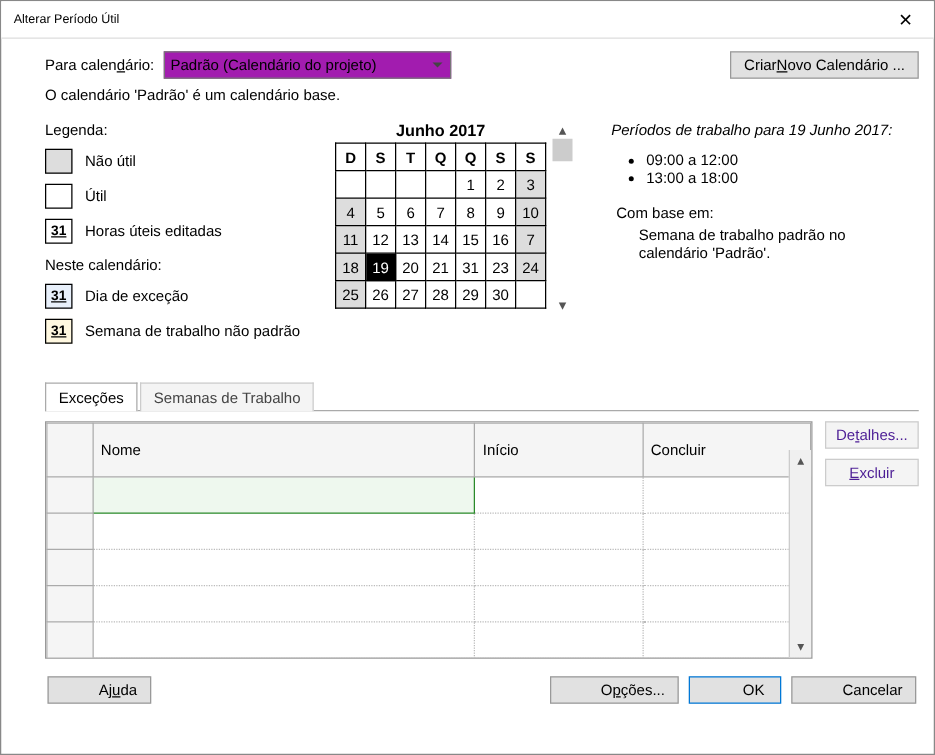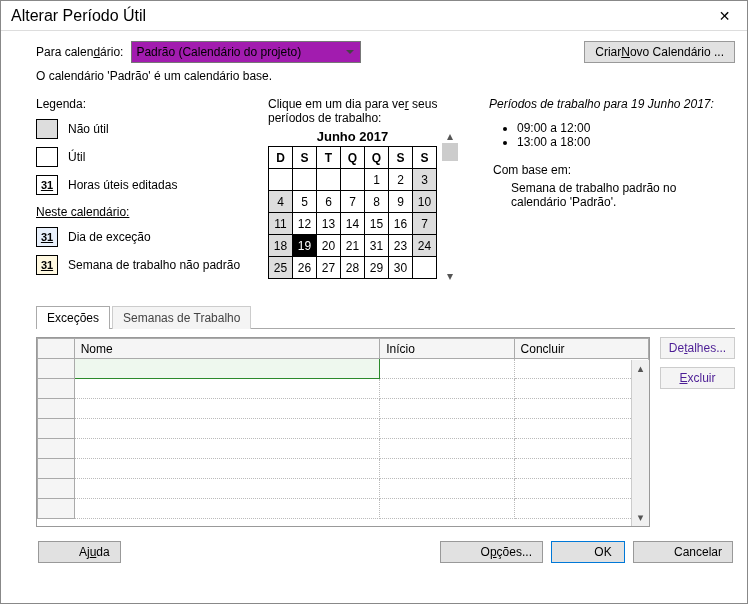--- a/index.html
+++ b/index.html
@@ -1,33 +1,33 @@
 <!DOCTYPE html>
 <html><head>
 <meta charset="utf-8">
 <style>
   * { box-sizing: border-box; font-family: "Segoe UI", Tahoma, sans-serif; }
   body { margin: 0; background: #fff; font-size: 12px; color: #000; }
   .window { width: 748px; height: 604px; border: 1px solid #888; background: #fff; display: flex; flex-direction: column; }
   .titlebar { height: 30px; background: #fff; display: flex; align-items: center; border-bottom: 1px solid #ddd; }
-  .title-text { flex: 1; padding-left: 10px; font-size: 16px; }
+  .title-text { flex: 1; padding-left: 10px; font-size: 10px; }
   .close-btn { width: 45px; height: 29px; display:flex; align-items:center; justify-content:center; font-size: 14px; cursor: default;}
   .content { flex:1; padding: 10px 12px 12px 12px; display:flex; flex-direction: column; margin-left: 23px; }
   .row1 { display:flex; align-items:center; gap: 8px; }
   .underline { text-decoration: underline; }
   .combo { flex: 0 0 230px; height: 22px; border: 1px solid #777; display:flex; align-items:center; padding: 0 4px; background: #a21caf; position: relative; }
   .combo::after { content: ""; position:absolute; right: 6px; top: 8px; border: 4px solid transparent; border-top-color: #444; }
   .btn { border: 1px solid #999; background: #e1e1e1; padding: 3px 10px; font-size: 12px; cursor: default; min-height: 22px; display: inline-flex; align-items: center; justify-content: center;}
   .row2 { margin-top: 6px; }
   .mid { display:flex; margin-top: 14px; gap: 22px; }
   .legend { width: 210px; }
   .legend .lg-title { margin-bottom: 8px; }
   .lg-item { display:flex; align-items:center; gap: 10px; margin: 8px 0; }
   .lg-box { width: 22px; height: 20px; border: 1px solid #000; background: #fff; display:flex; align-items:center; justify-content:center; font-size: 11px; font-weight:bold; }
-  .lg-sub { margin: 10px 0 6px 0; text-decoration: underline; }
+  .lg-sub { margin: 10px 0 6px 0; }
   .center { flex: 1; }
   .cal-prompt { margin-bottom: 4px;}
   .calwrap { display:flex; }
   .calendar { border-collapse: collapse; }
   .calendar td { border: 1px solid #000; width: 24px; height: 22px; text-align:center; vertical-align: middle; font-size:12px; }
   .calendar td.head { font-weight: bold; background:#fff;}
   .calendar td.blank { background: #fff; border: 1px solid #000;}
   .calendar td.we { background: #ddd; }
   .calendar td.sel { background:#000; color:#fff; }
   .cal-month { text-align:center; font-weight:bold; font-size:13px; padding: 0 0 2px 0;}
@@ -39,21 +39,21 @@
   .right ul { margin: 4px 0 14px 28px; padding: 0; list-style: disc;}
   .right .basis { margin-left: 4px; }
   .right .basis-body { margin: 4px 0 0 22px; }
 
   .tabbar { display:flex; align-items:flex-end; margin-top: 22px; border-bottom: 1px solid #aaa; }
   .tab { padding: 4px 10px; border: 1px solid #aaa; border-bottom: none; background: #fff; margin-right: 2px; position:relative; top:1px;}
   .tab.inactive { background: #f4f4f4; border-color:#ccc; color:#444;}
   .tablearea { display:flex; gap: 10px; margin-top: 8px; }
   .grid-wrap { flex:1; border: 1px solid #999; height: 190px; background: #fff; position: relative; overflow:hidden;}
   .grid { width: 100%; border-collapse: collapse; }
-  .grid th, .grid td { border: 1px dotted #bbb; font-size:12px; text-align:left; padding: 2px 6px; height: 20px; }
+  .grid th, .grid td { border: 1px dotted #bbb; font-size:12px; text-align:left; padding: 14px 6px; height: 20px; }
   .grid th { border: 1px solid #aaa; background: #f5f5f5; font-weight: normal;}
   .rowhead { width: 22px; background: #f5f5f5; border:1px solid #aaa !important;}
   .sel-row td.cname { background: #eef8ee; border:1px solid #2b8a2b !important;}
   .col-nome { width: 50%; }
   .col-ini { width: 22%; }
   .col-fin { width: 22%; }
   .grid-scroll { position:absolute; right:0; top:22px; bottom:0; width:18px; background:#f0f0f0; border-left:1px solid #ccc; display:flex; flex-direction:column; justify-content:space-between; align-items:center;}
   .grid-scroll .arrow { font-size:11px; color:#555; padding:2px;}
   .sidebtns { display:flex; flex-direction:column; gap: 8px; width: 75px; }
   .sidebtns .btn { width: 100%; color:#4c1d95; background:#f4f4f4; border-color:#ccc;text-align:right;}
@@ -106,21 +106,20 @@
           <div class="lg-box" style="background:#e8f0fb;text-decoration:underline">31</div>
           <span>Dia de exceção</span>
         </div>
         <div class="lg-item">
           <div class="lg-box" style="background:#fff8e0;text-decoration:underline">31</div>
           <span>Semana de trabalho não padrão</span>
         </div>
       </div>
 
       <div class="center">
-        <div class="cal-prompt">Clique em um dia para ve<span class="underline">r</span> seus períodos de trabalho:</div>
         <div class="calwrap">
           <div>
             <div class="cal-month">Junho 2017</div>
             <table class="calendar">
               <tbody>
                   <tr>
                 <td class="head">D</td>
                 <td class="head">S</td>
                 <td class="head">T</td>
                 <td class="head">Q</td>

